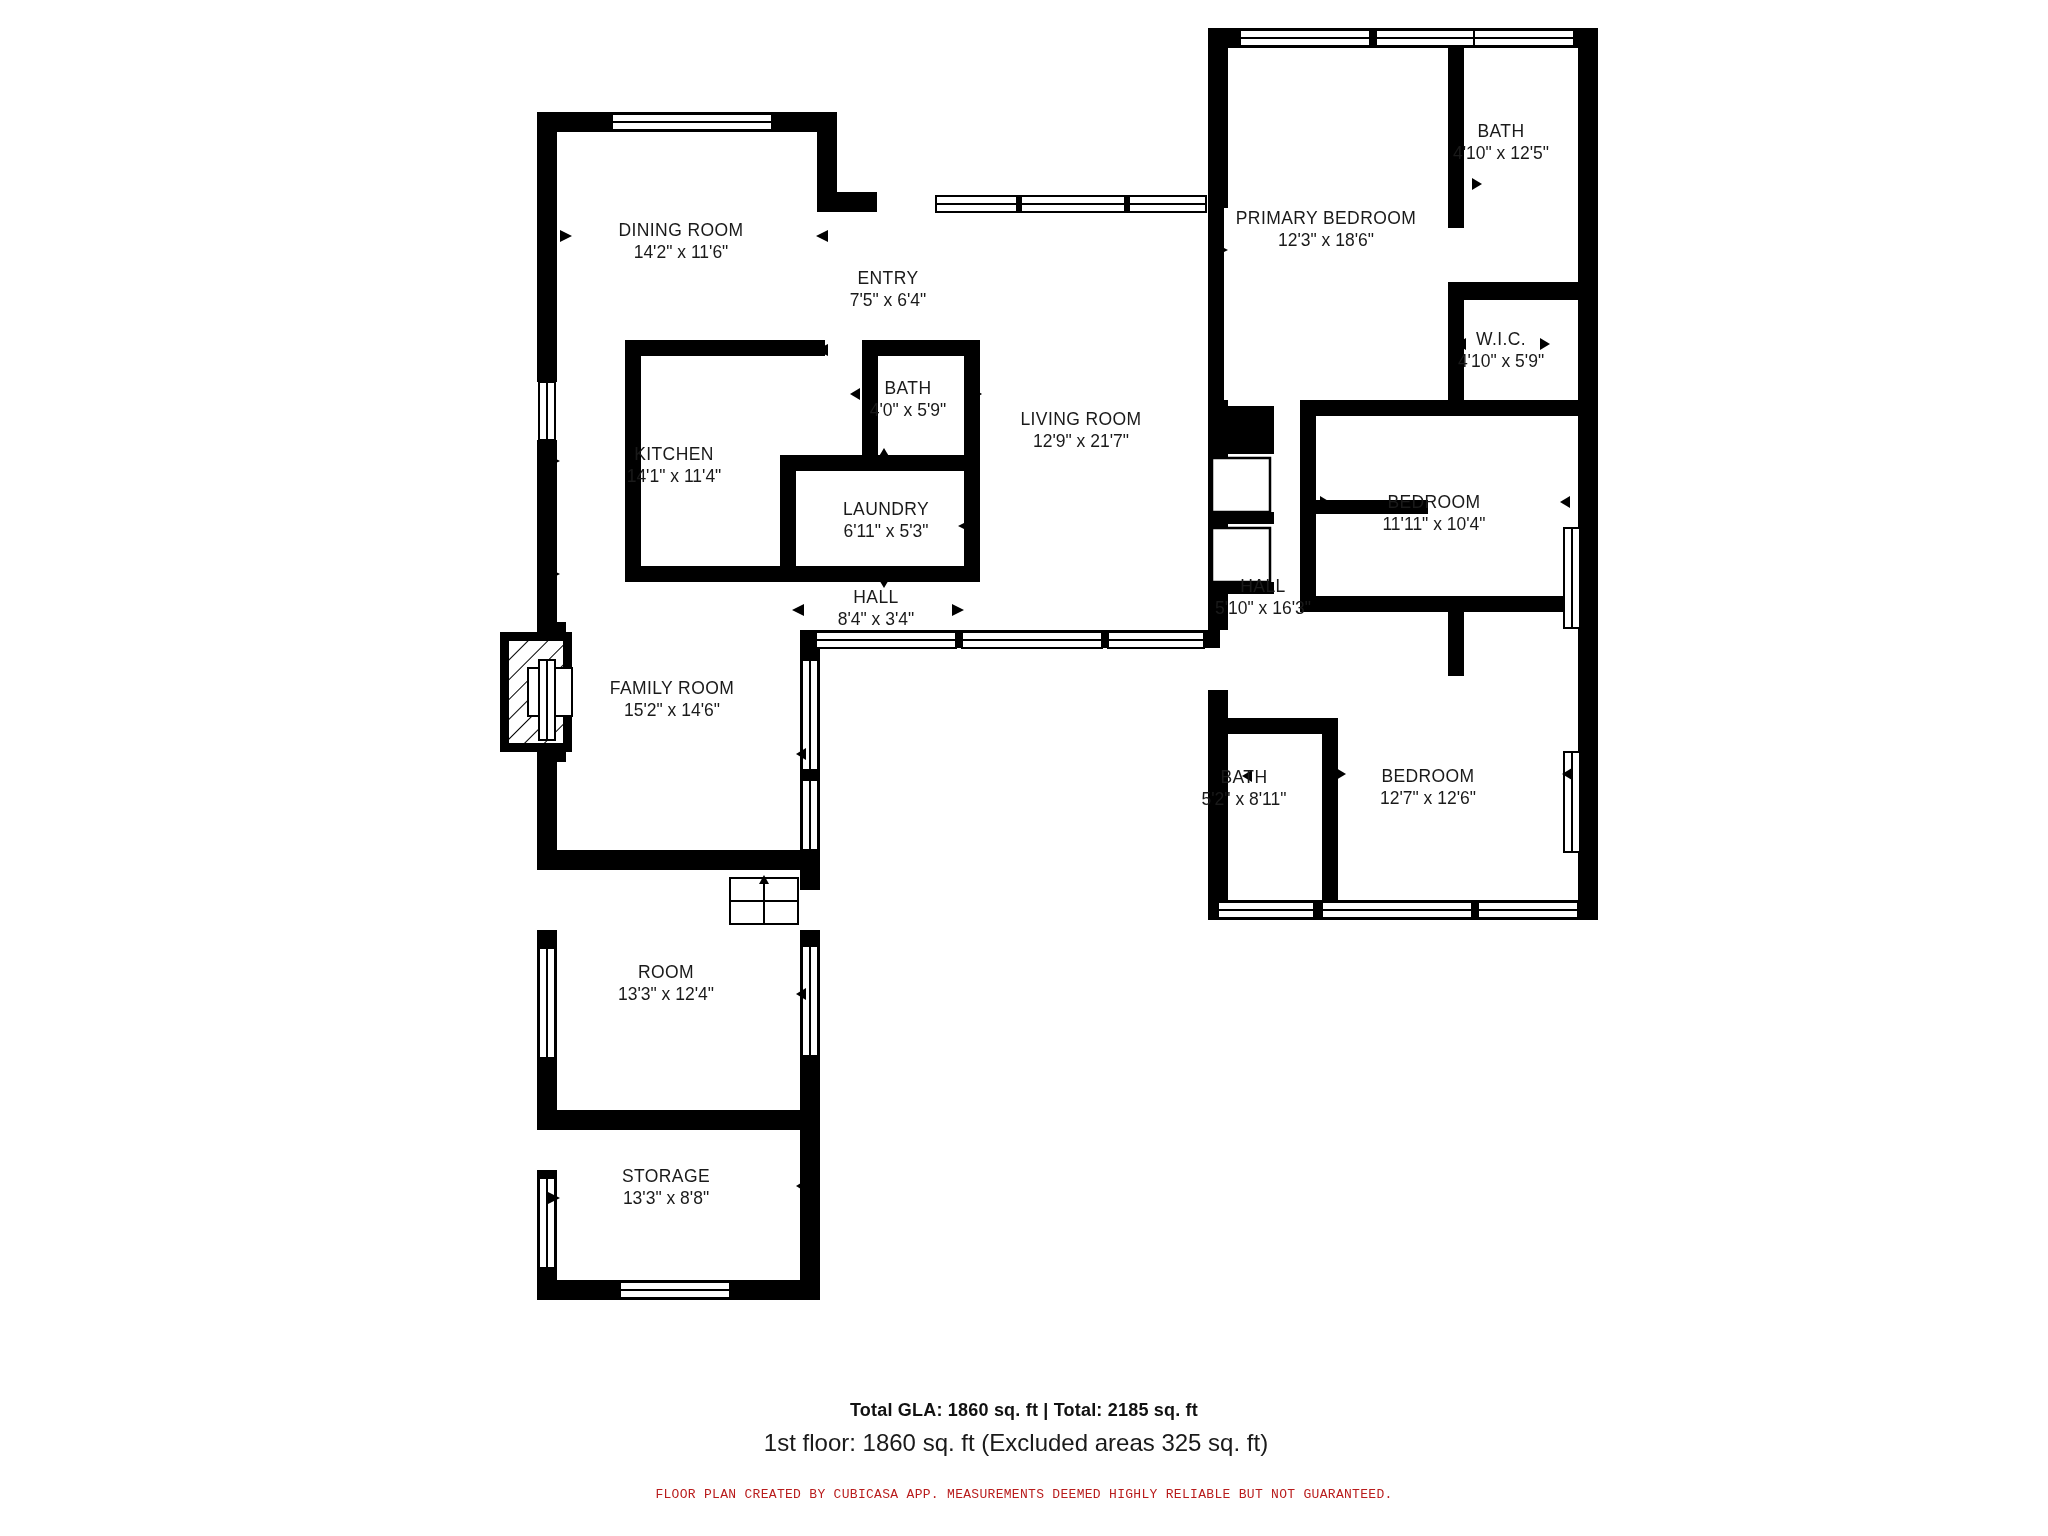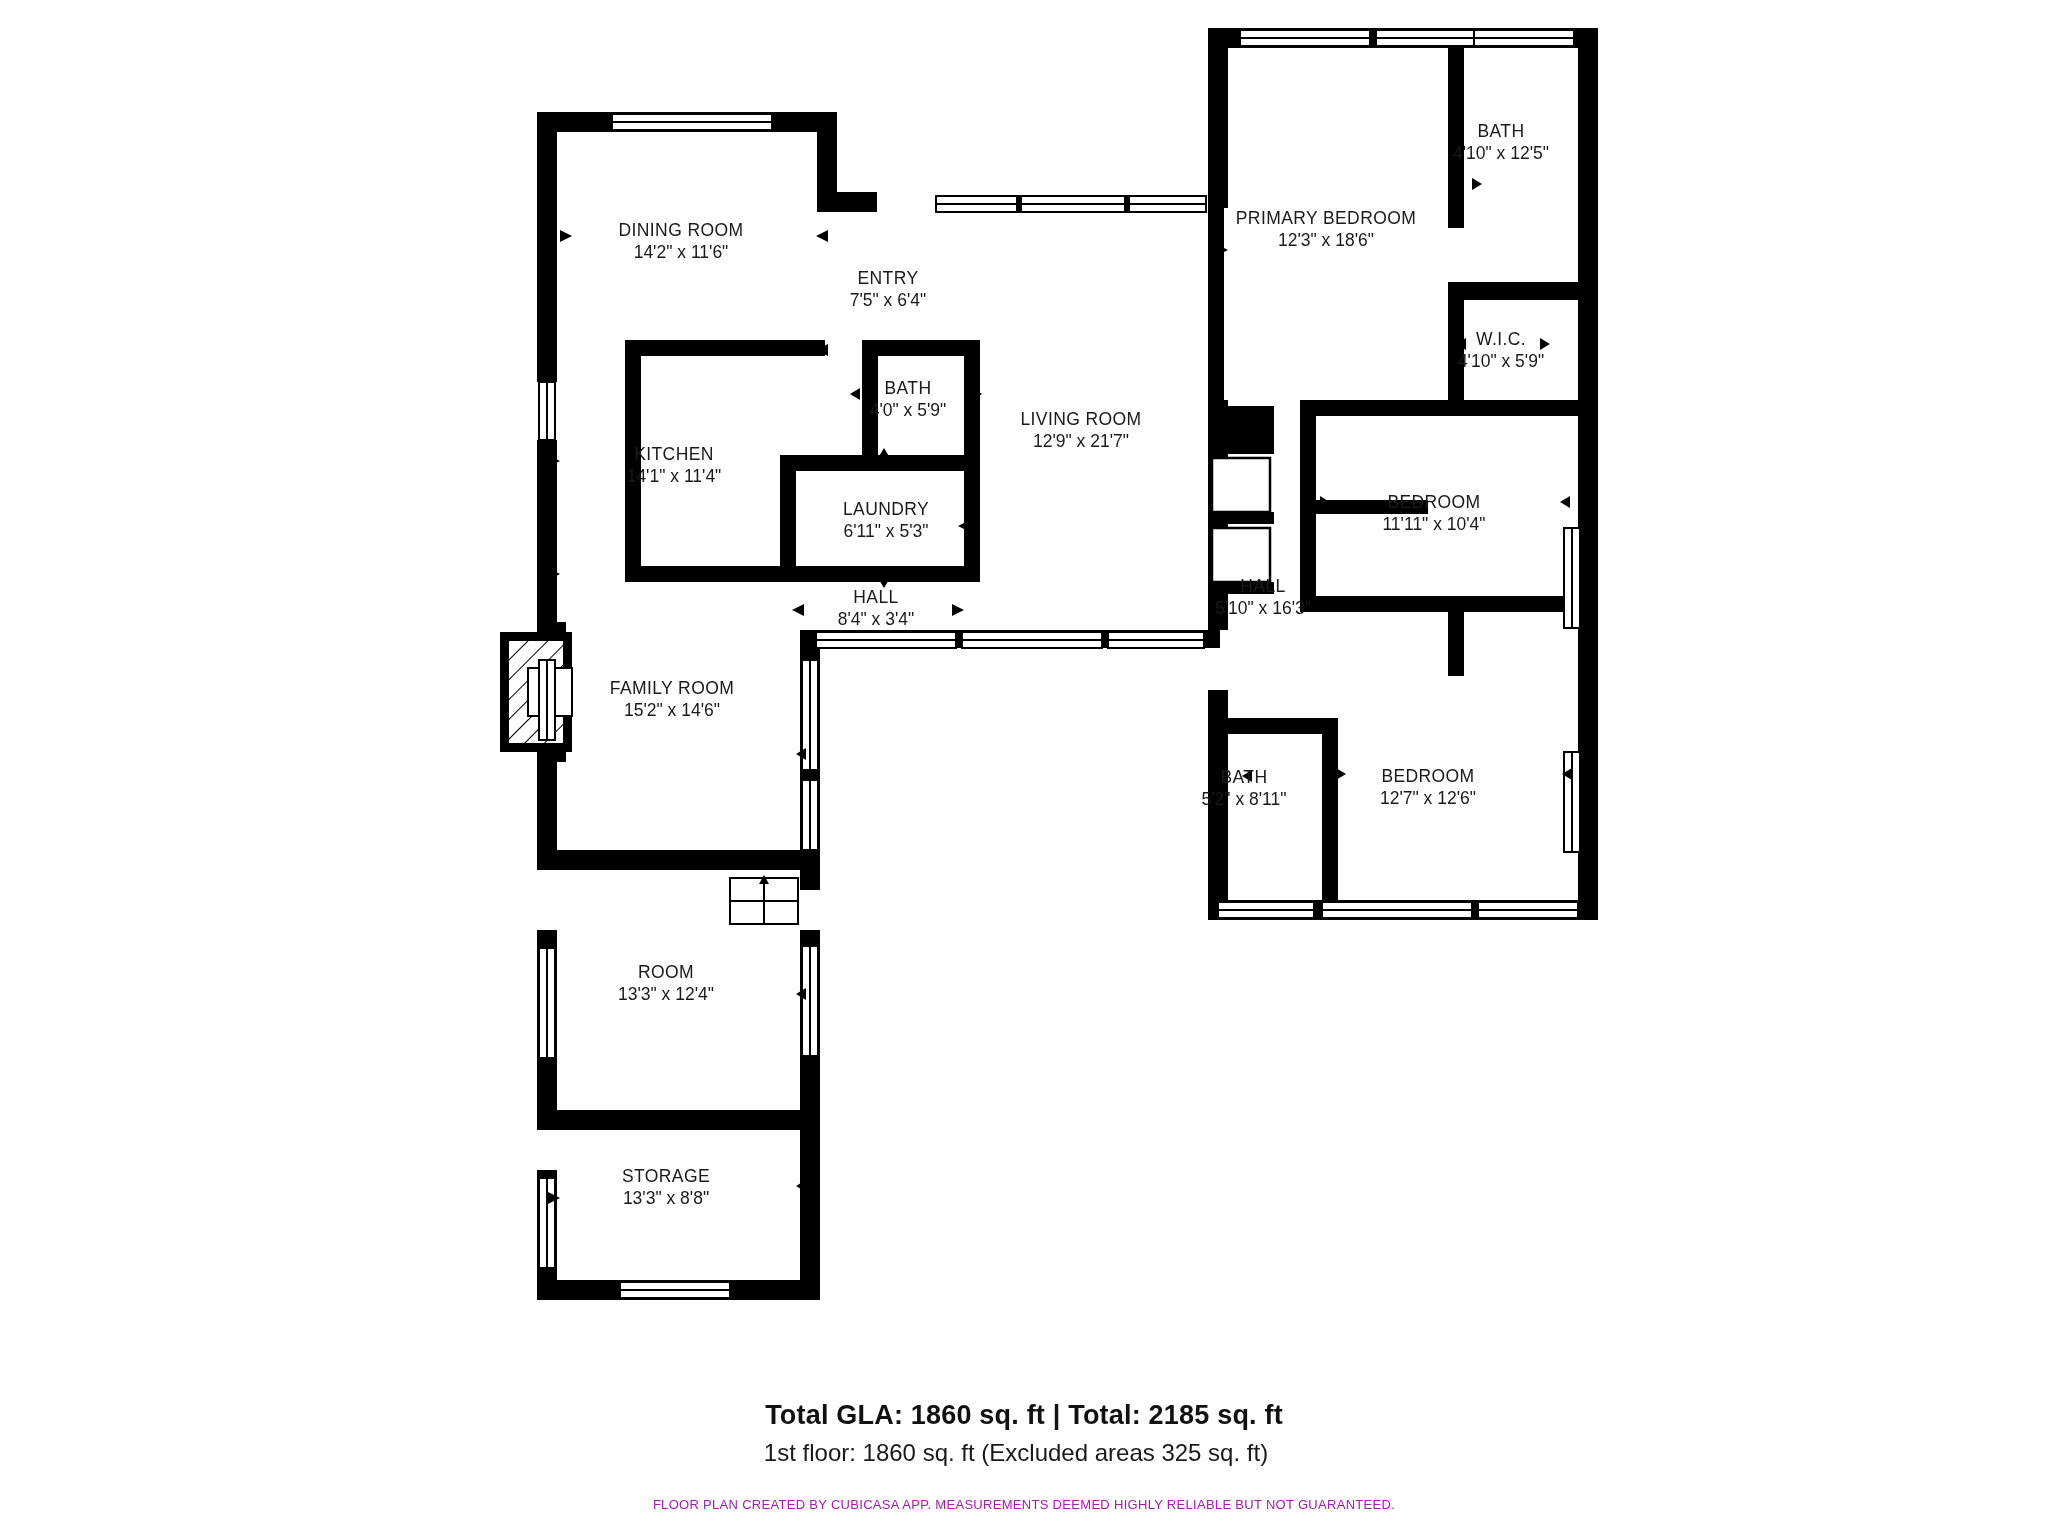--- a/index.html
+++ b/index.html
@@ -48,37 +48,37 @@
   }
   #footer {
     position: absolute;
     left: 0;
     top: 1400px;
     width: 2048px;
     text-align: center;
   }
   .foot-main {
     font-family: "Liberation Sans", sans-serif;
-    font-size: 27px;
+    font-size: 18px;
     font-weight: bold;
     color: #111111;
     margin: 0 0 8px 0;
     letter-spacing: 0.2px;
   }
   .foot-sub {
     font-family: "Liberation Sans", sans-serif;
     font-size: 24px;
     font-weight: normal;
     color: #1a1a1a;
     margin: 0 16px 30px 0;
   }
   .foot-credit {
-    font-family: Liberation Sans, sans-serif;
+    font-family: Liberation Mono, monospace;
     font-size: 13px;
-    color: #a21caf;
+    color: #b91c1c;
     letter-spacing: 0.3px;
     margin: 0;
   }
 </style>
 </head>
 <body>
 
 <div id="plan-wrap">
 <svg id="floorplan" viewBox="0 0 2048 1400" xmlns="http://www.w3.org/2000/svg">
 

